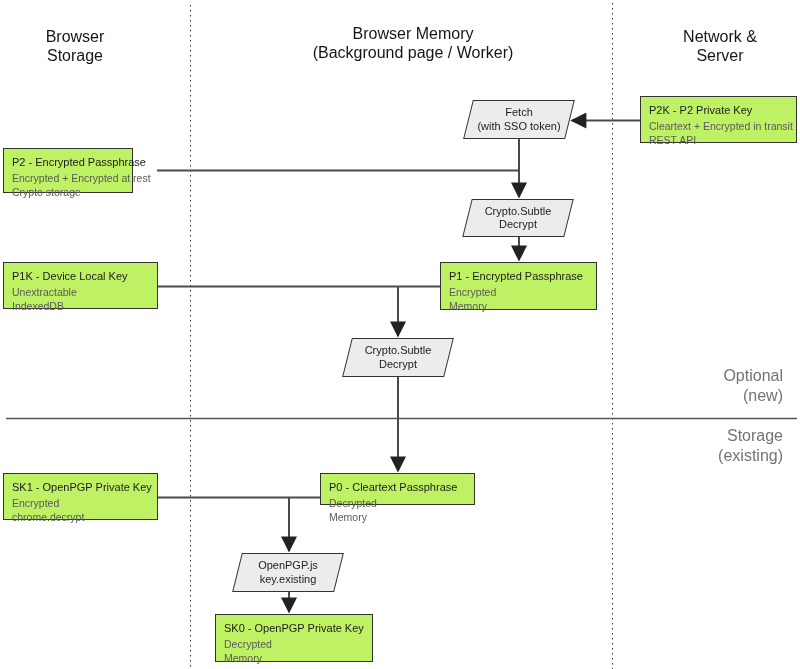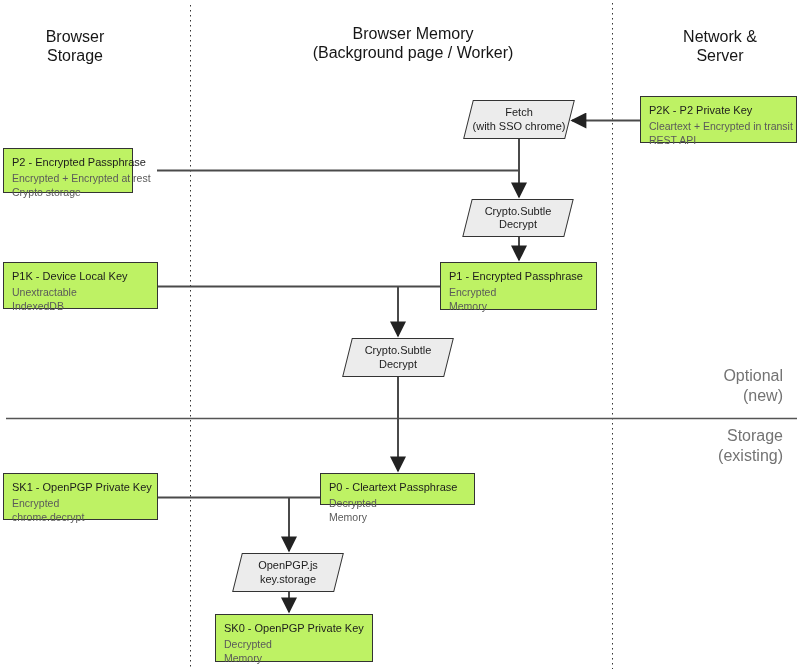--- a/index.html
+++ b/index.html
@@ -124,21 +124,21 @@
   <div class="node" style="left:215px; top:614px; width:158px; height:48px;">
     <div class="node-title">SK0 - OpenPGP Private Key</div>
     <div class="node-sub">Decrypted</div>
     <div class="node-sub">Memory</div>
   </div>
 
   <div class="proc" style="left:468px; top:100px; width:102px; height:39px;">
     <div class="proc-shape"></div>
     <div class="proc-text">
       <div>Fetch</div>
-      <div>(with SSO chrome)</div>
+      <div>(with SSO token)</div>
     </div>
   </div>
 
   <div class="proc" style="left:467px; top:199px; width:102px; height:38px;">
     <div class="proc-shape"></div>
     <div class="proc-text">
       <div>Crypto.Subtle</div>
       <div>Decrypt</div>
     </div>
   </div>
@@ -148,17 +148,17 @@
     <div class="proc-text">
       <div>Crypto.Subtle</div>
       <div>Decrypt</div>
     </div>
   </div>
 
   <div class="proc" style="left:237px; top:553px; width:102px; height:39px;">
     <div class="proc-shape"></div>
     <div class="proc-text">
       <div>OpenPGP.js</div>
-      <div>key.storage</div>
+      <div>key.existing</div>
     </div>
   </div>
 
 </div>
 
 </body></html>

